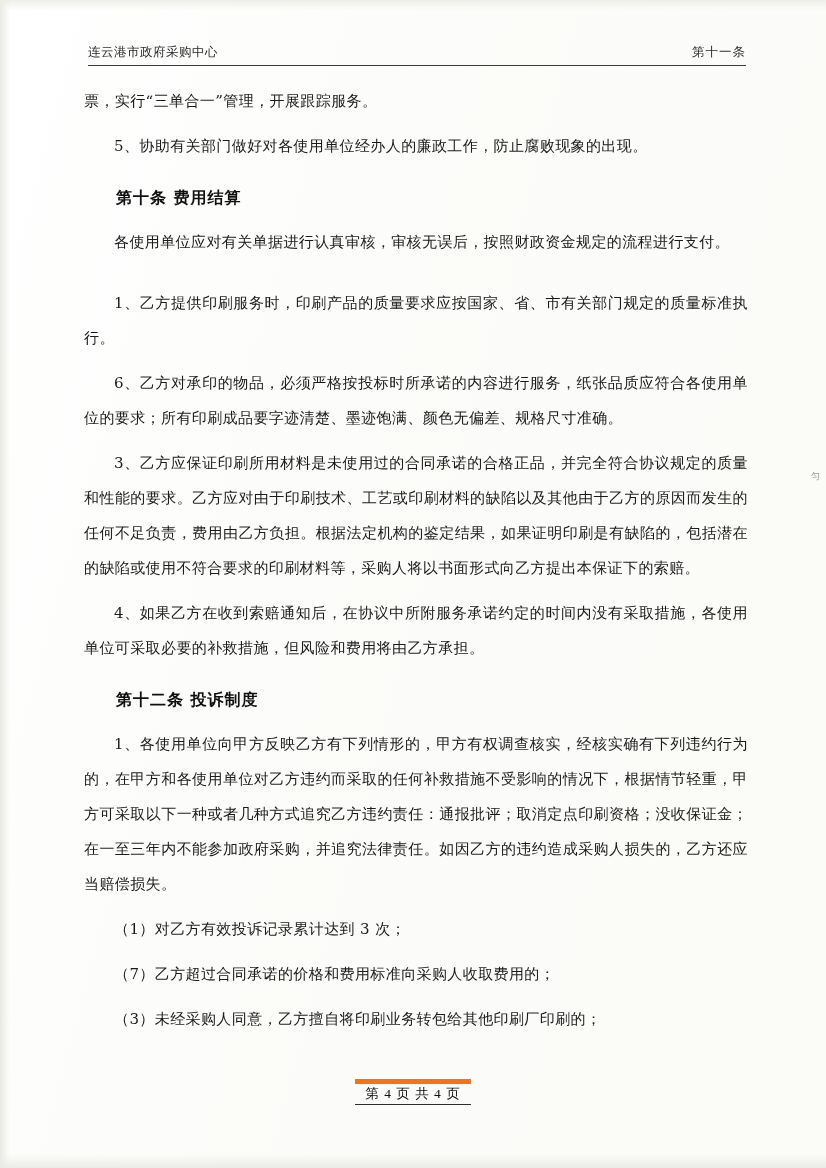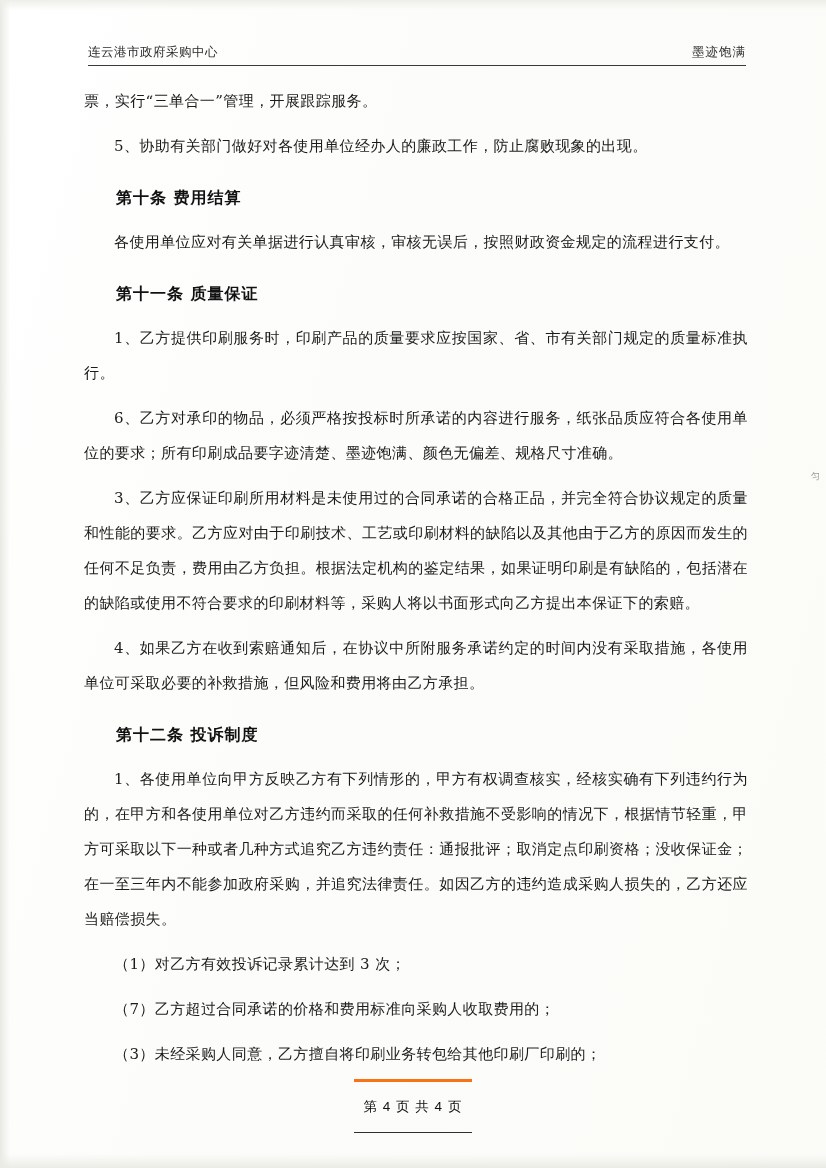--- a/index.html
+++ b/index.html
@@ -97,24 +97,24 @@
     left: 0;
     right: 0;
     top: 1079px;
     text-align: center;
   }
   .footer-inner {
     display: inline-block;
     font-size: 13.5px;
     letter-spacing: 1px;
     color: #111;
-    font-family: Liberation Sans, sans-serif;
-    border-top: 3px solid #f97316;
+    font-family: Liberation Serif, serif;
+    border-top: 5px solid #f97316;
     border-bottom: 1px solid #2f2f2f;
-    padding: 16px 10px;
+    padding: 1px 10px;
   }
   .edge-mark {
     position: absolute;
     right: 6px;
     top: 470px;
     font-size: 9px;
     color: #9a9a9a;
     font-family: "DejaVu Sans", "Liberation Sans", sans-serif;
   }
   .scan-edge-left {
@@ -149,34 +149,33 @@
 <body>
 
 <div class="page">
   <div class="paper-tint"></div>
   <div class="scan-edge-left"></div>
   <div class="scan-edge-top"></div>
   <div class="scan-edge-bottom"></div>
 
   <div class="header">
     <div class="header-left">连云港市政府采购中心</div>
-    <div class="header-right">墨迹饱满</div>
+    <div class="header-right">第十一条</div>
     <div class="header-rule"></div>
   </div>
 
   <div class="content">
     <p class="para">票，实行“三单合一”管理，开展跟踪服务。</p>
     <div class="gap-sm"></div>
     <p class="para indent">5、协助有关部门做好对各使用单位经办人的廉政工作，防止腐败现象的出现。</p>
     <div class="gap-md"></div>
     <p class="heading">第十条  费用结算</p>
     <div class="gap-sm"></div>
     <p class="para indent">各使用单位应对有关单据进行认真审核，审核无误后，按照财政资金规定的流程进行支付。</p>
     <div class="gap-md"></div>
-    <p class="heading">第十一条  质量保证</p>
     <div class="gap-sm"></div>
     <p class="para indent">1、乙方提供印刷服务时，印刷产品的质量要求应按国家、省、市有关部门规定的质量标准执行。</p>
     <div class="gap-sm"></div>
     <p class="para indent">6、乙方对承印的物品，必须严格按投标时所承诺的内容进行服务，纸张品质应符合各使用单位的要求；所有印刷成品要字迹清楚、墨迹饱满、颜色无偏差、规格尺寸准确。</p>
     <div class="gap-sm"></div>
     <p class="para indent">3、乙方应保证印刷所用材料是未使用过的合同承诺的合格正品，并完全符合协议规定的质量和性能的要求。乙方应对由于印刷技术、工艺或印刷材料的缺陷以及其他由于乙方的原因而发生的任何不足负责，费用由乙方负担。根据法定机构的鉴定结果，如果证明印刷是有缺陷的，包括潜在的缺陷或使用不符合要求的印刷材料等，采购人将以书面形式向乙方提出本保证下的索赔。</p>
     <div class="gap-sm"></div>
     <p class="para indent">4、如果乙方在收到索赔通知后，在协议中所附服务承诺约定的时间内没有采取措施，各使用单位可采取必要的补救措施，但风险和费用将由乙方承担。</p>
     <div class="gap-md"></div>
     <p class="heading">第十二条  投诉制度</p>

